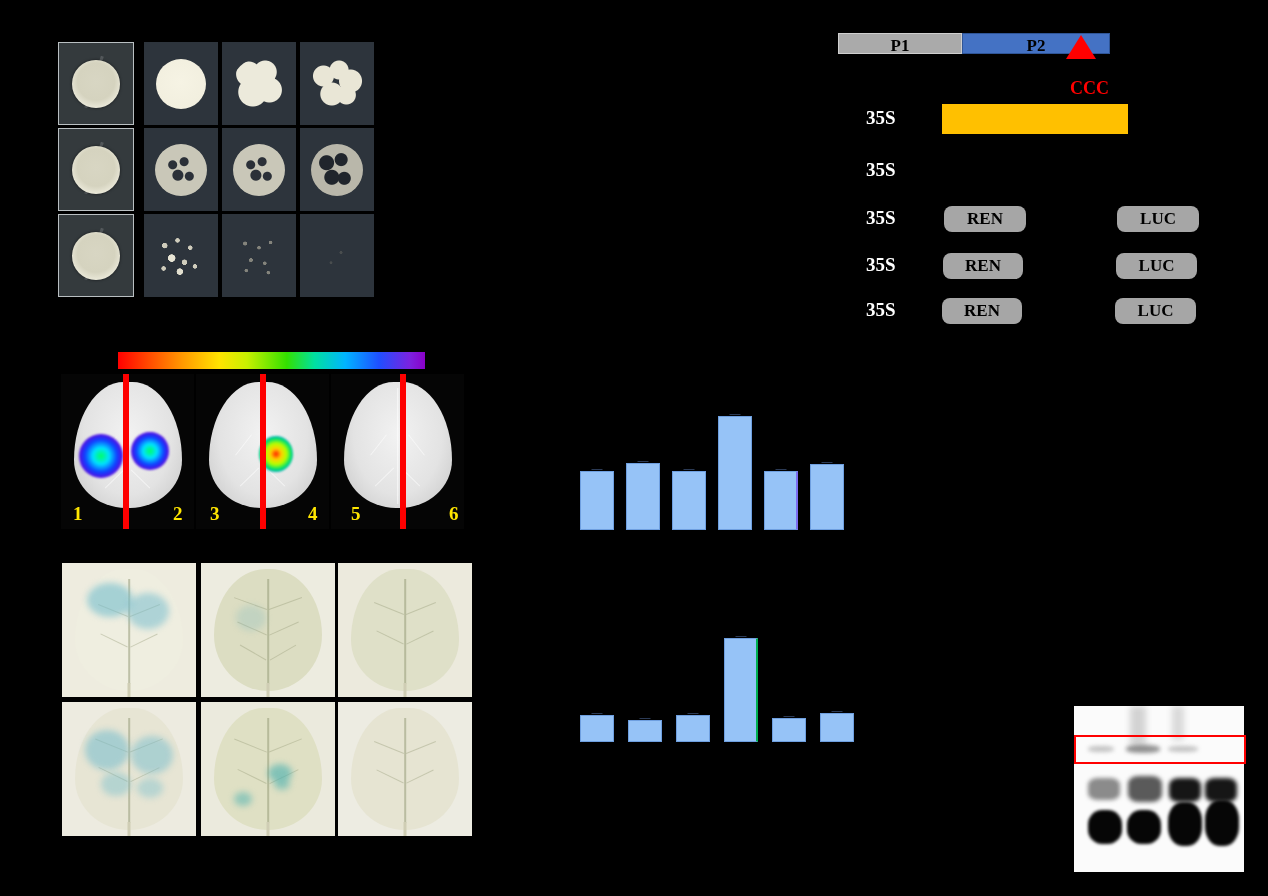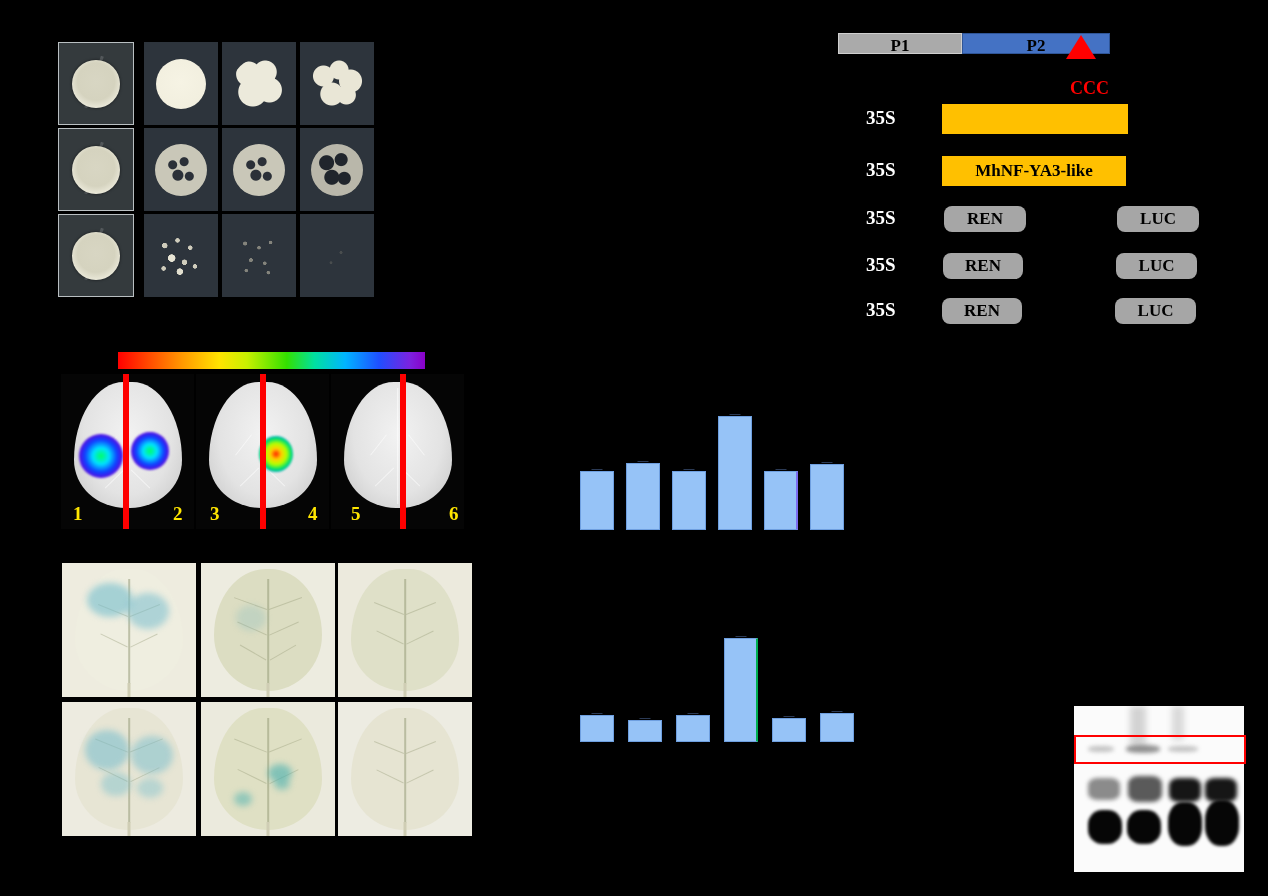--- a/index.html
+++ b/index.html
@@ -362,21 +362,20 @@
 <div class="abs" id="prom-triangle"></div>
 <div class="abs" id="ccc-label">CCC</div>
 
 <div class="con-row abs" style="left:866px;top:104px;width:400px;">
   <div class="con-35s" style="left:0;">35S</div>
   <div class="con-box box-yellow" style="left:76px;width:186px;font-size:17px;"></div>
 </div>
 
 <div class="con-row abs" style="left:866px;top:156px;width:400px;">
   <div class="con-35s" style="left:0;">35S</div>
-  <div class="con-box box-yellow" style="left:76px;width:184px;font-size:17px;">MhNF-YA3-like</div>
 </div>
 
 <div class="con-row abs" style="left:866px;top:206px;width:400px;height:26px;">
   <div class="con-35s" style="left:0;top:1px;">35S</div>
   <div class="con-box box-gray" style="left:78px;width:82px;height:26px;font-size:17px;">REN</div>
   <div class="con-box box-gray" style="left:251px;width:82px;height:26px;font-size:17px;">LUC</div>
 </div>
 
 <div class="con-row abs" style="left:866px;top:253px;width:400px;height:26px;">
   <div class="con-35s" style="left:0;top:1px;">35S</div>

